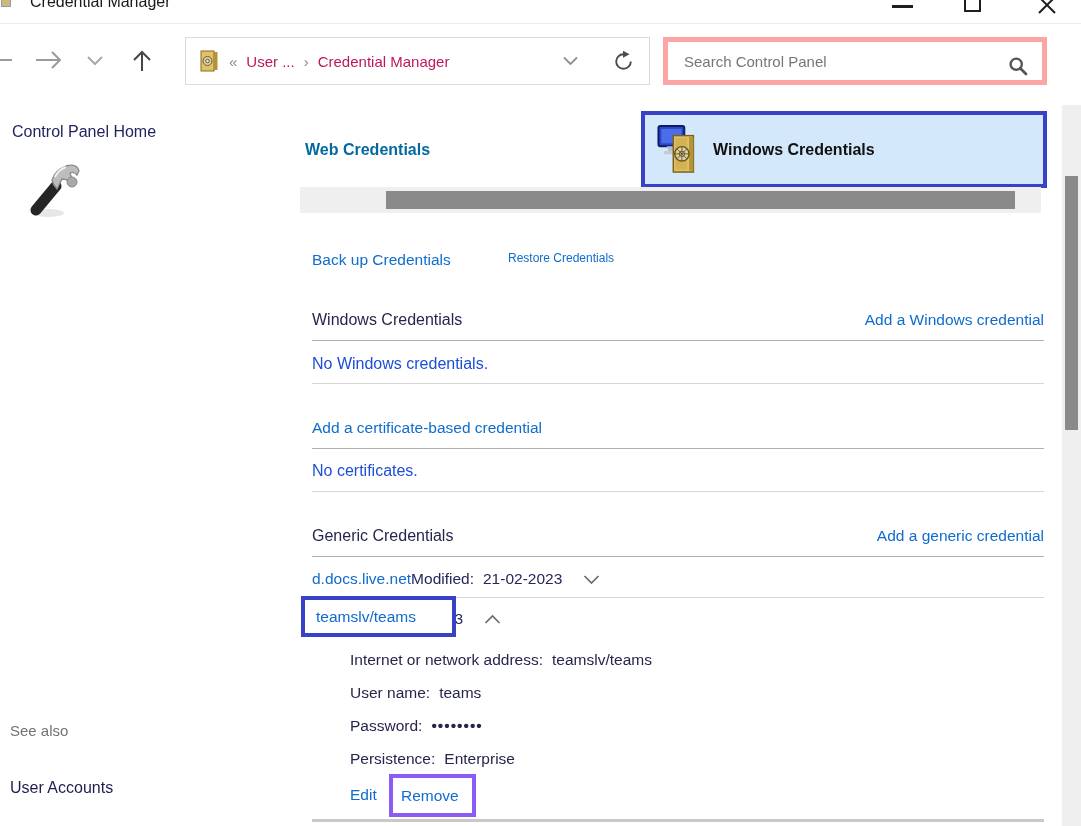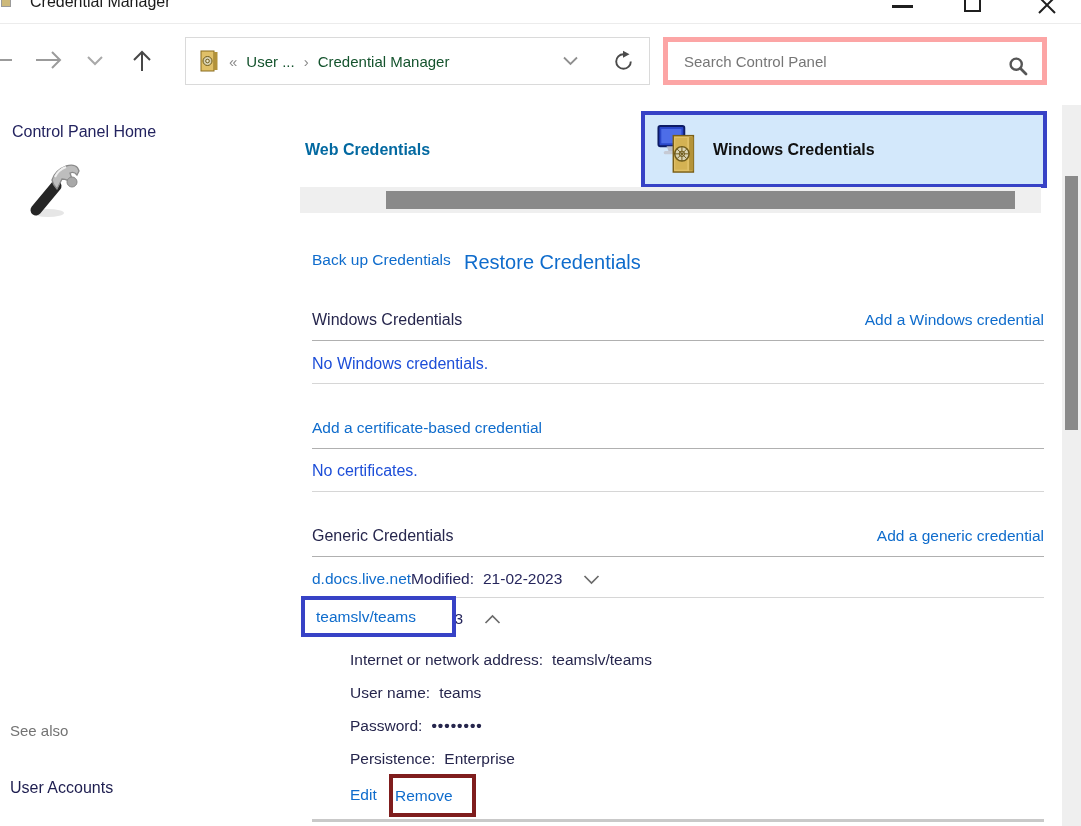--- a/index.html
+++ b/index.html
@@ -19,21 +19,21 @@
   .win-btn.min  { left:880px; } .win-btn.max { left:950px; } .win-btn.close { left:1025px; }
   .minbar { position:absolute; left:12px; top:5px; width:21px; height:3px; background:#1f1f1f; }
   .maxrect { position:absolute; left:14px; top:-5px; width:17px; height:17px; border:2px solid #1f1f1f; }
   .closex { position:absolute; left:12px; top:-5px; }
   
   .navbar { position:absolute; left:0; top:25px; width:1081px; height:70px; background:#fff; }
   .nav-arrow { position:absolute; top:24px; }
   .addressbar { position:absolute; left:185px; top:12px; width:465px; height:48px; border:1px solid #dadada; background:#fff;
                 display:flex; align-items:center; padding:0 14px 0 12px; gap:9px; font-size:15px; color:#262626; }
   .crumb-sep { color:#8a8a8a; font-size:15px; }
-  .crumb { color:#14532d; white-space:nowrap; }
+  .crumb { color:#be185d; white-space:nowrap; }
   .addr-spacer { flex:1; }
   .searchbox { position:absolute; left:663px; top:12px; width:384px; height:48px; border:5px solid #fca5a5; background:#701a75; }
   .searchbox input { position:absolute; left:0; top:0; width:100%; height:100%; border:0; outline:none; padding:0 44px 0 16px;
                      font-family:"Liberation Sans", sans-serif; font-size:15px; color:#262626; }
   .searchbox input::placeholder { color:#767676; opacity:1; }
   .searchbox .mag { position:absolute; right:14px; top:14px; }
   
   .side-home { position:absolute; left:12px; top:123px; font-size:16px; color:#23235f; cursor:pointer; }
   .hammer { position:absolute; left:24px; top:158px; }
   .see-also { position:absolute; left:10px; top:722px; font-size:15px; color:#737373; }
@@ -44,40 +44,40 @@
                  border:4px solid #3742c6; display:flex; align-items:center; padding-left:12px; gap:10px; cursor:pointer; }
   .tab-windows .lbl { font-size:16px; font-weight:bold; color:#111; }
   
   .hscroll { position:absolute; left:300px; top:187px; width:741px; height:26px; background:#efefef; }
   .hscroll .thumb { position:absolute; left:86px; top:4px; width:629px; height:18px; background:#8a8a8a; }
   .vscroll { position:absolute; left:1062px; top:105px; width:19px; height:721px; background:#efefef; }
   .vscroll .thumb { position:absolute; left:3px; top:71px; width:13px; height:254px; background:#8a8a8a; }
   
   a.link { color:#0f6ccc; text-decoration:none; cursor:pointer; }
   .lnk-backup  { position:absolute; left:312px; top:251px; font-size:15.5px; }
-  .lnk-restore { position:absolute; left:464px; top:251px; font-size:20px; }
+  .lnk-restore { position:absolute; left:508px; top:251px; font-size:12px; }
   .sec-head { position:absolute; left:312px; width:732px; display:flex; justify-content:space-between; align-items:baseline; }
   .sec-head .sec-title { font-size:16px; color:#26264d; }
   .sec-head a { font-size:15.5px; }
   .rule { position:absolute; left:312px; width:732px; height:1px; }
   .rule.dark { background:#b0b0b0; }
   .rule.light { background:#d6d6d6; }
   .empty-text { position:absolute; left:312px; font-size:16px; color:#1d4ed8; }
   .cred-row { position:absolute; left:312px; width:732px; display:flex; align-items:center; }
   .cred-row .name { font-size:15.5px; }
   .mod-group { display:flex; align-items:center; gap:9px; padding-right:8px; font-size:15.5px; color:#26265c; }
   .mod-group .chev { margin-left:12px; display:flex; cursor:pointer; }
   .detail-row { position:absolute; left:350px; font-size:15.5px; color:#26264d; white-space:nowrap; }
   .detail-row .val { margin-left:9px; }
   .detail-row .val.pwd { font-weight:bold; letter-spacing:1px; }
   .lnk-edit { position:absolute; left:350px; top:786px; font-size:15.5px; }
   .annotation-teams { position:absolute; left:301px; top:596px; width:155px; height:41px; border:4px solid #3742c6; background:#fff;
                       display:flex; align-items:center; padding-left:11px; }
-  .annotation-remove { position:absolute; left:389px; top:774px; width:87px; height:43px; border:4px solid #7f1d1d;
-                       display:flex; align-items:center; padding-left:2px; }
+  .annotation-remove { position:absolute; left:389px; top:774px; width:87px; height:43px; border:4px solid #8b5cf6;
+                       display:flex; align-items:center; padding-left:8px; }
   .bottom-rule { position:absolute; left:312px; top:819px; width:732px; height:3px; background:#c9c9c9; }
 </style>
 </head>
 <body>
 
 <div class="titlebar">
   <div class="app-sliver"></div>
   <div class="title">Credential Manager</div>
   <div class="win-btn min">
       <div class="minbar"></div>

